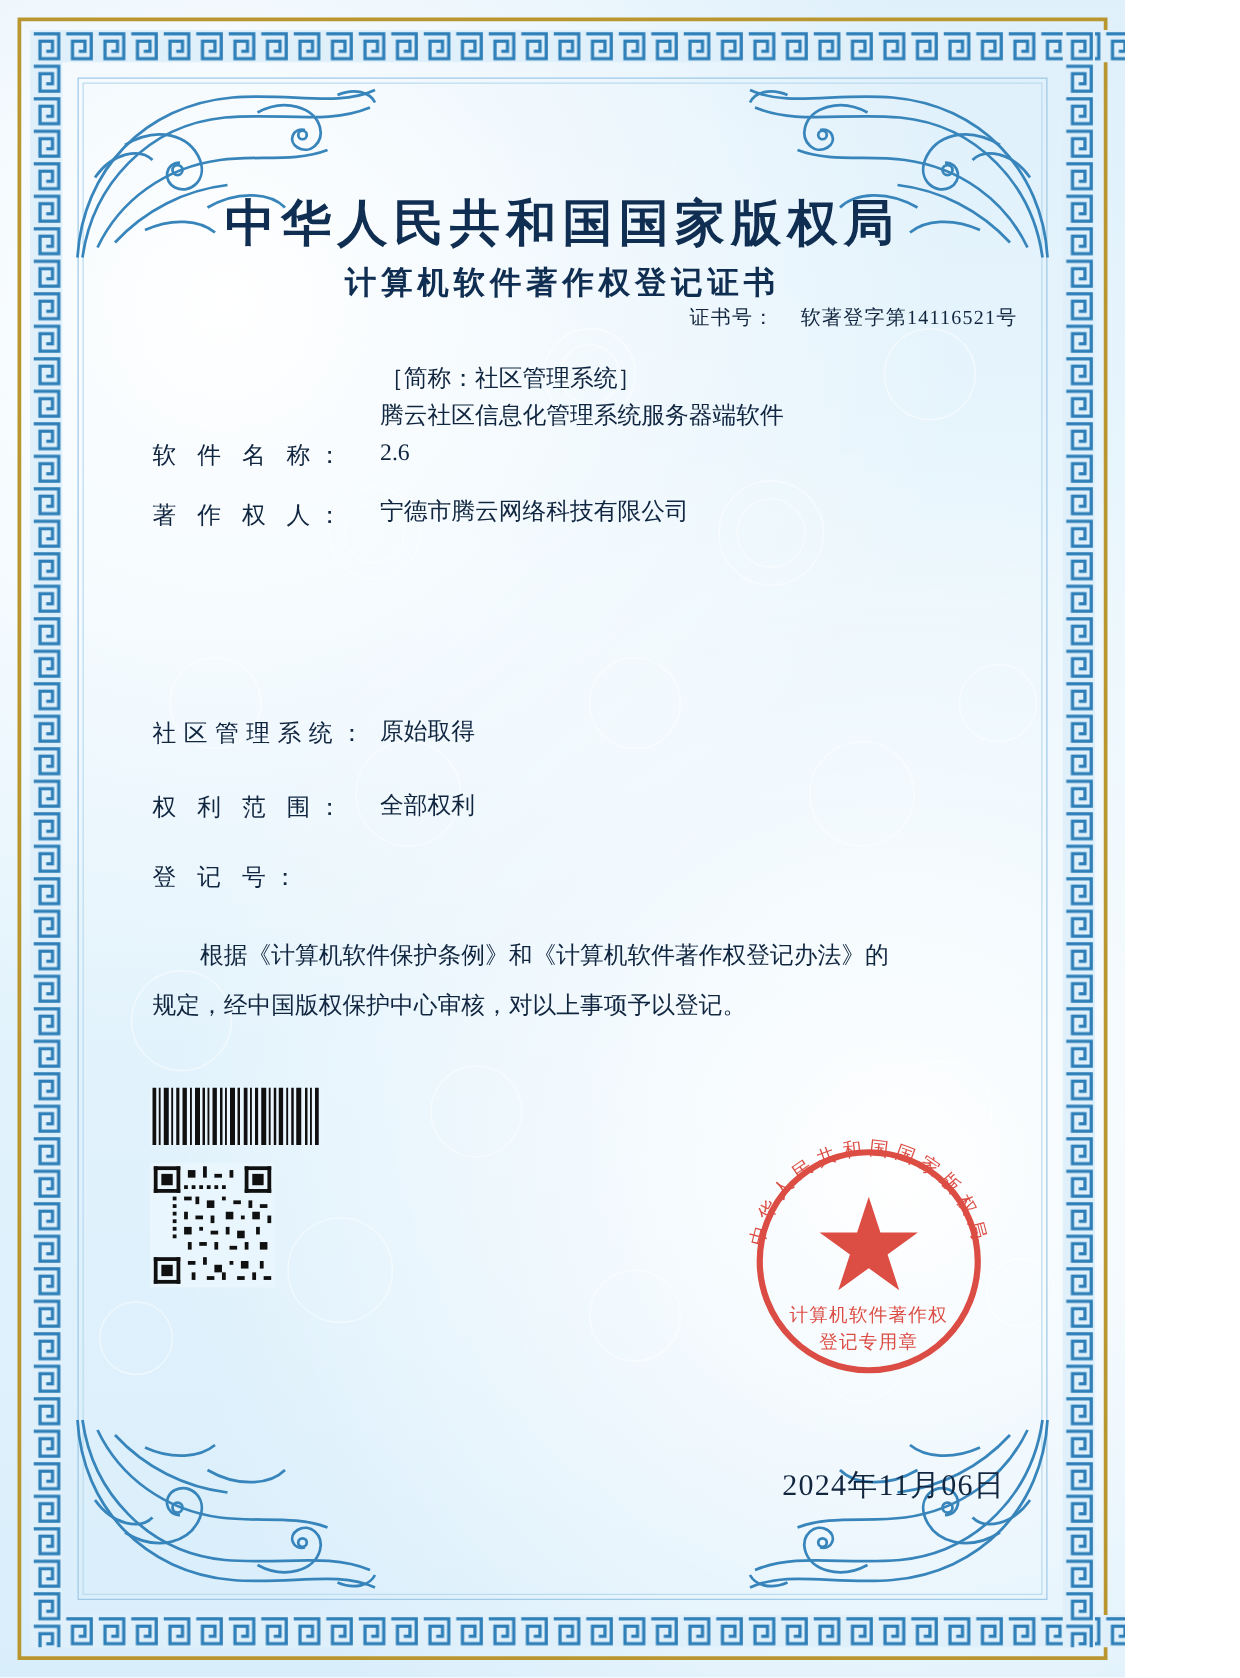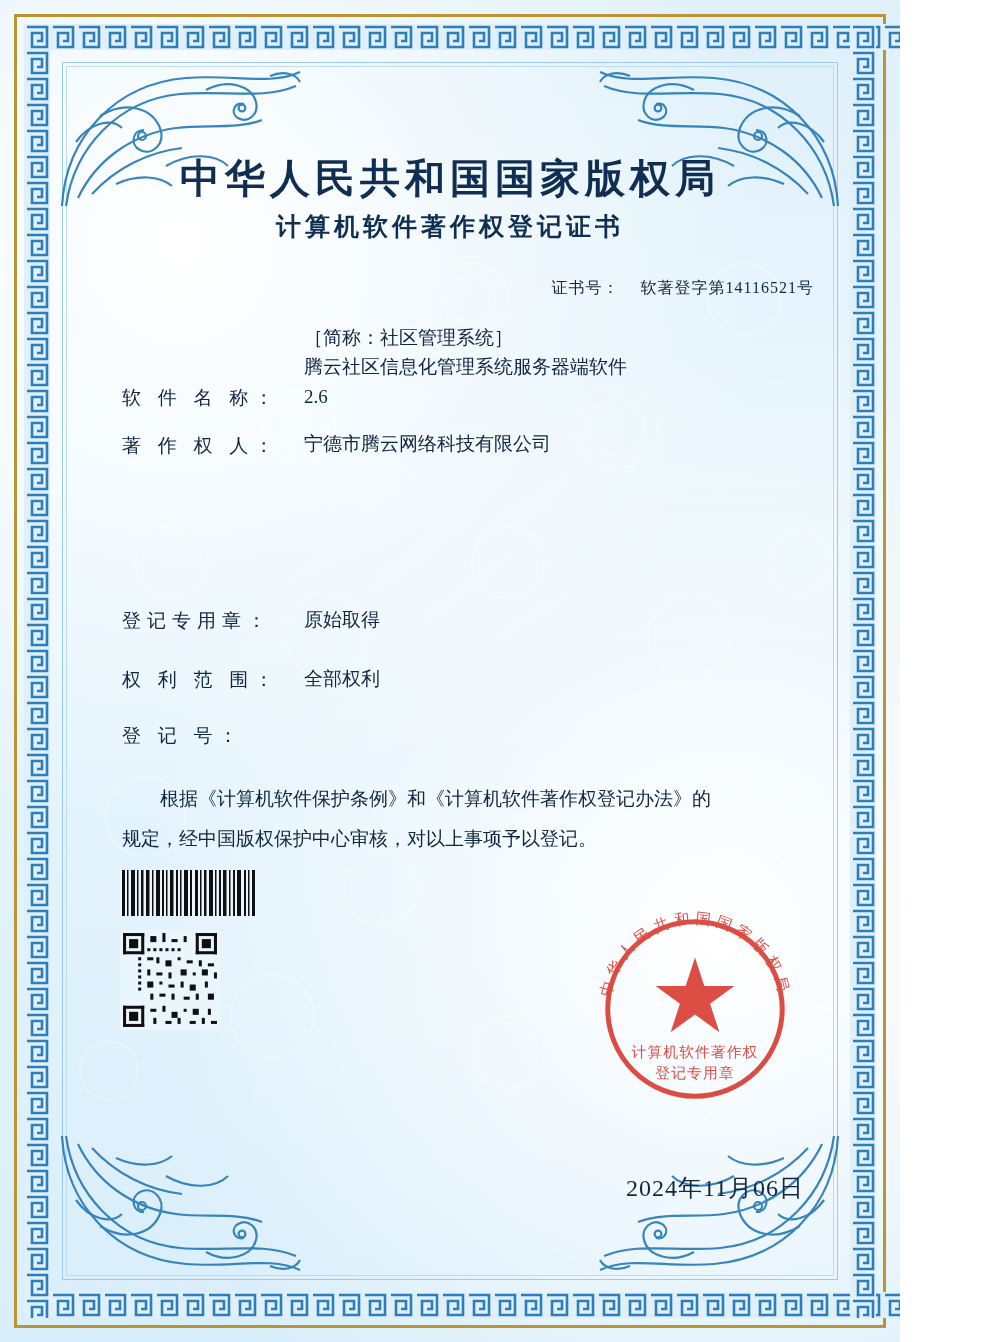--- a/index.html
+++ b/index.html
@@ -96,21 +96,20 @@
   .title-sub {
     font-size: 25px;
     letter-spacing: 4px;
     color: #0f2e52;
     font-weight: bold;
     line-height: 1.35;
     margin-top: 6px;
   }
 
   .cert-no {
-    margin-top: 34px;
     text-align: right;
     padding-right: 8px;
     font-size: 16px;
     color: #12263f;
     letter-spacing: 1px;
   }
   .cert-no .label { margin-right: 16px; }
 
   .fields {
     margin-top: 24px;
@@ -344,21 +343,21 @@
         </div>
       </div>
 
     </div>
 
     <div class="spacer-block"></div>
 
     <div class="fields-2">
 
       <div class="field-row">
-        <div class="field-label">登记专用章：</div>
+        <div class="field-label">社区管理系统：</div>
         <div class="field-value">原始取得</div>
       </div>
 
       <div class="field-row">
         <div class="field-label">权 利 范 围：</div>
         <div class="field-value">全部权利</div>
       </div>
 
       <div class="field-row">
         <div class="field-label">登 记 号：</div>

